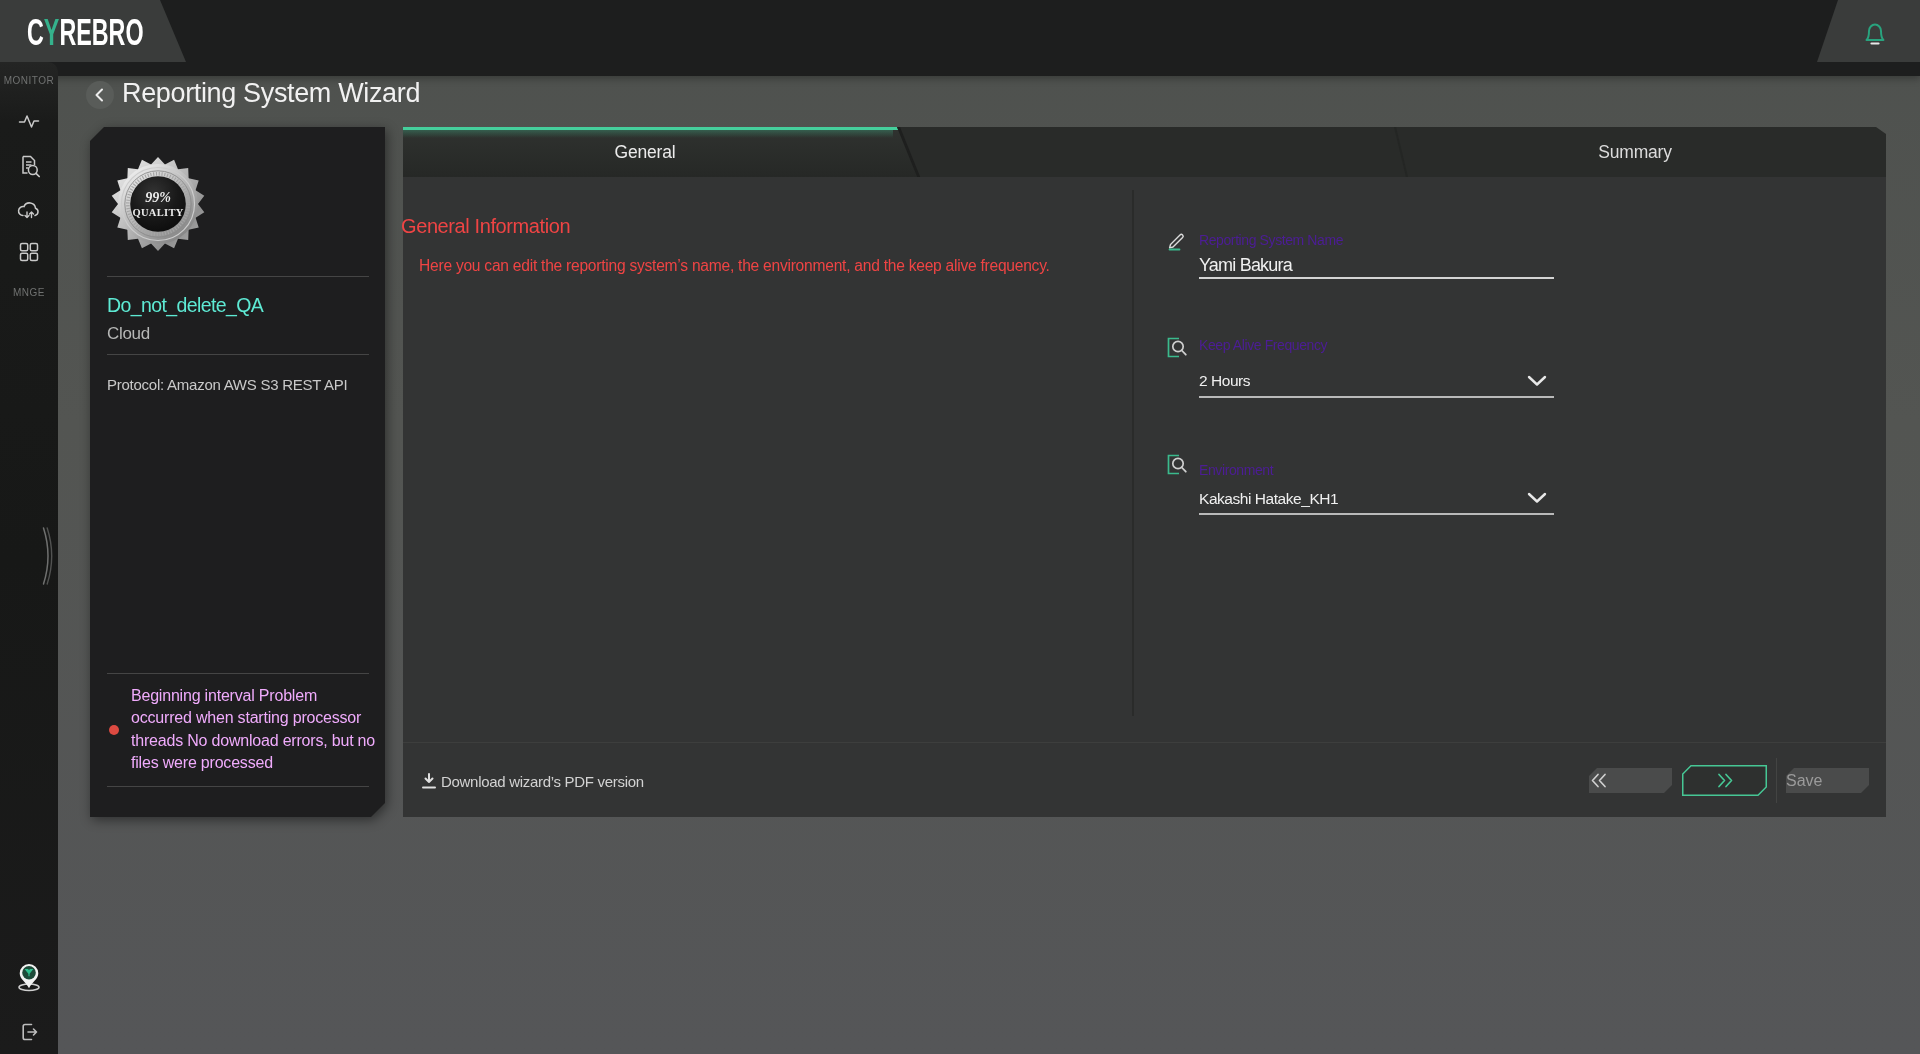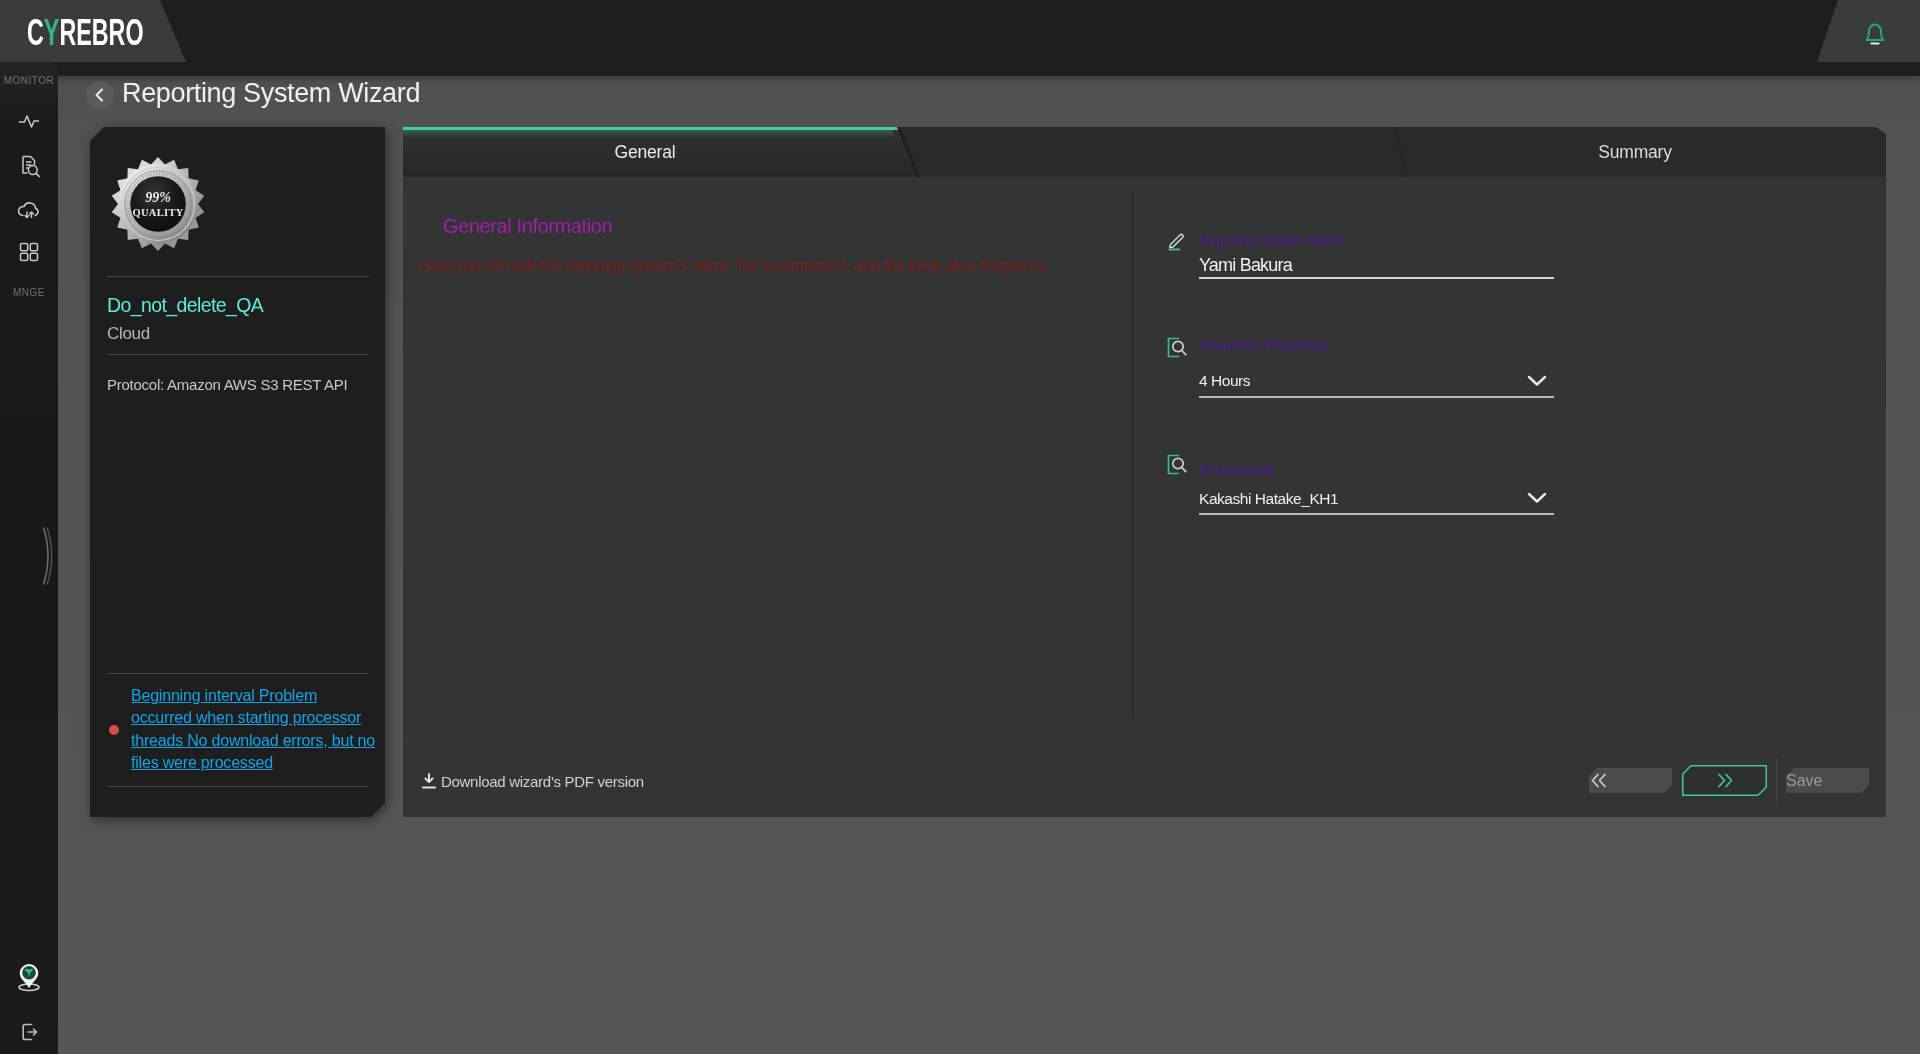--- a/index.html
+++ b/index.html
@@ -34,37 +34,37 @@
 
   
   #cardwrap { position:absolute; left:90px; top:127px; filter:drop-shadow(2px 3px 6px rgba(0,0,0,0.45)); }
   #card { width:295px; height:690px; background:#1e1e1f;
     clip-path:polygon(14px 0, 295px 0, 295px 676px, 281px 690px, 0 690px, 0 14px); position:relative; }
   .sep { position:absolute; left:17px; width:262px; height:1px; background:#454545; }
   #cardname { position:absolute; left:17px; top:167px; font-size:19.5px; letter-spacing:-0.6px; color:#5eead4; }
   #cardcloud { position:absolute; left:17px; top:197px; font-size:17px; letter-spacing:-0.3px; color:#b6b7b6; }
   #cardproto { position:absolute; left:17px; top:249px; font-size:15px; letter-spacing:-0.25px; color:#c9c9c9; }
   #errdot { position:absolute; left:19px; top:598px; width:10px; height:10px; border-radius:50%; background:#dd4a41; }
-  #errtxt { position:absolute; left:41px; top:558px; width:246px; font-size:16px; letter-spacing:-0.2px; line-height:22.4px; color:#0ea5e9;text-decoration:underline; }
+  #errtxt { position:absolute; left:41px; top:558px; width:246px; font-size:16px; letter-spacing:-0.2px; line-height:22.4px; color:#f0abfc; }
 
   
   #tabs { position:absolute; left:403px; top:127px; width:1483px; height:50px; background:#292b29;
     clip-path:polygon(0 0, 1473px 0, 1483px 7px, 1483px 50px, 0 50px); }
   #tabgen { position:absolute; left:0; top:0; width:514px; height:50px;
     background:linear-gradient(180deg,#2f322f, #262826);
     clip-path:polygon(0 0, 494px 0, 514px 50px, 0 50px);
     border-top:3px solid #45cf9c; }
   #tabgenedge { position:absolute; left:494px; top:0; width:3px; height:50px; background:#1e1f1e; transform:skewX(22deg); transform-origin:top left; }
   #tabdiv2 { position:absolute; left:991px; top:0; width:2px; height:50px; background:#242624; transform:skewX(13.5deg); transform-origin:top left; }
   .tablabel { position:absolute; top:0; height:50px; line-height:50px; font-size:17.5px; letter-spacing:-0.2px; color:#dcdcdc; }
 
   
   #panelbody { position:absolute; left:403px; top:177px; width:1483px; height:565px; background:#333434; }
-  #ginfo-title { position:absolute; left:443px; top:215px; font-size:20px; letter-spacing:-0.4px; color:#a21caf; }
-  #ginfo-desc { position:absolute; left:419px; top:257px; font-size:15.6px; letter-spacing:-0.25px; color:#7f1d1d; }
+  #ginfo-title { position:absolute; left:401px; top:215px; font-size:20px; letter-spacing:-0.4px; color:#ef4444; }
+  #ginfo-desc { position:absolute; left:419px; top:257px; font-size:15.6px; letter-spacing:-0.25px; color:#ef4444; }
   #vdiv { position:absolute; left:1132px; top:190px; width:2px; height:526px; background:#2a2b2a; }
 
   .flabel { position:absolute; left:1199px; font-size:14px; letter-spacing:-0.4px; color:#4c1d95; }
   .fvalue { position:absolute; left:1199px; font-size:15.5px; letter-spacing:-0.45px; color:#f0f0f0; }
   .funder { position:absolute; left:1199px; width:355px; height:2px; background:#c2c2c2; }
   .ficon { position:absolute; }
   .fchev { position:absolute; left:1527px; }
 
   
   #pfooter { position:absolute; left:403px; top:742px; width:1483px; height:75px; background:#333434;
@@ -201,21 +201,21 @@
 <div class="flabel" style="top:232px;">Reporting System Name</div>
 <div class="fvalue" style="top:255px; font-size:18px; letter-spacing:-0.8px;">Yami Bakura</div>
 <div class="funder" style="top:277px; background:#d4d4d4;"></div>
 
 <svg class="ficon" style="left:1165px; top:336px;" width="24" height="24" viewBox="0 0 24 24">
   <path d="M14 2.5 H3.5 v18 H14" fill="none" stroke="#3bba8d" stroke-width="1.7"></path>
   <circle cx="13" cy="10.5" r="5.2" fill="none" stroke="#cfcfcf" stroke-width="1.7"></circle>
   <path d="M16.8 14.5 l4 4.2" stroke="#cfcfcf" stroke-width="1.8" stroke-linecap="round"></path>
 </svg>
 <div class="flabel" style="top:337px;">Keep Alive Frequency</div>
-<div class="fvalue" style="top:372px;">4 Hours</div>
+<div class="fvalue" style="top:372px;">2 Hours</div>
 <svg class="fchev" style="top:375px;" width="20" height="12" viewBox="0 0 20 12">
   <path d="M2 2 l8 7.5 8-7.5" fill="none" stroke="#e8e8e8" stroke-width="2.4" stroke-linecap="round" stroke-linejoin="round"></path>
 </svg>
 <div class="funder" style="top:396px; background:#b9b9b9;"></div>
 
 <svg class="ficon" style="left:1165px; top:453px;" width="24" height="24" viewBox="0 0 24 24">
   <path d="M14 2.5 H3.5 v18 H14" fill="none" stroke="#3bba8d" stroke-width="1.7"></path>
   <circle cx="13" cy="10.5" r="5.2" fill="none" stroke="#cfcfcf" stroke-width="1.7"></circle>
   <path d="M16.8 14.5 l4 4.2" stroke="#cfcfcf" stroke-width="1.8" stroke-linecap="round"></path>
 </svg>

